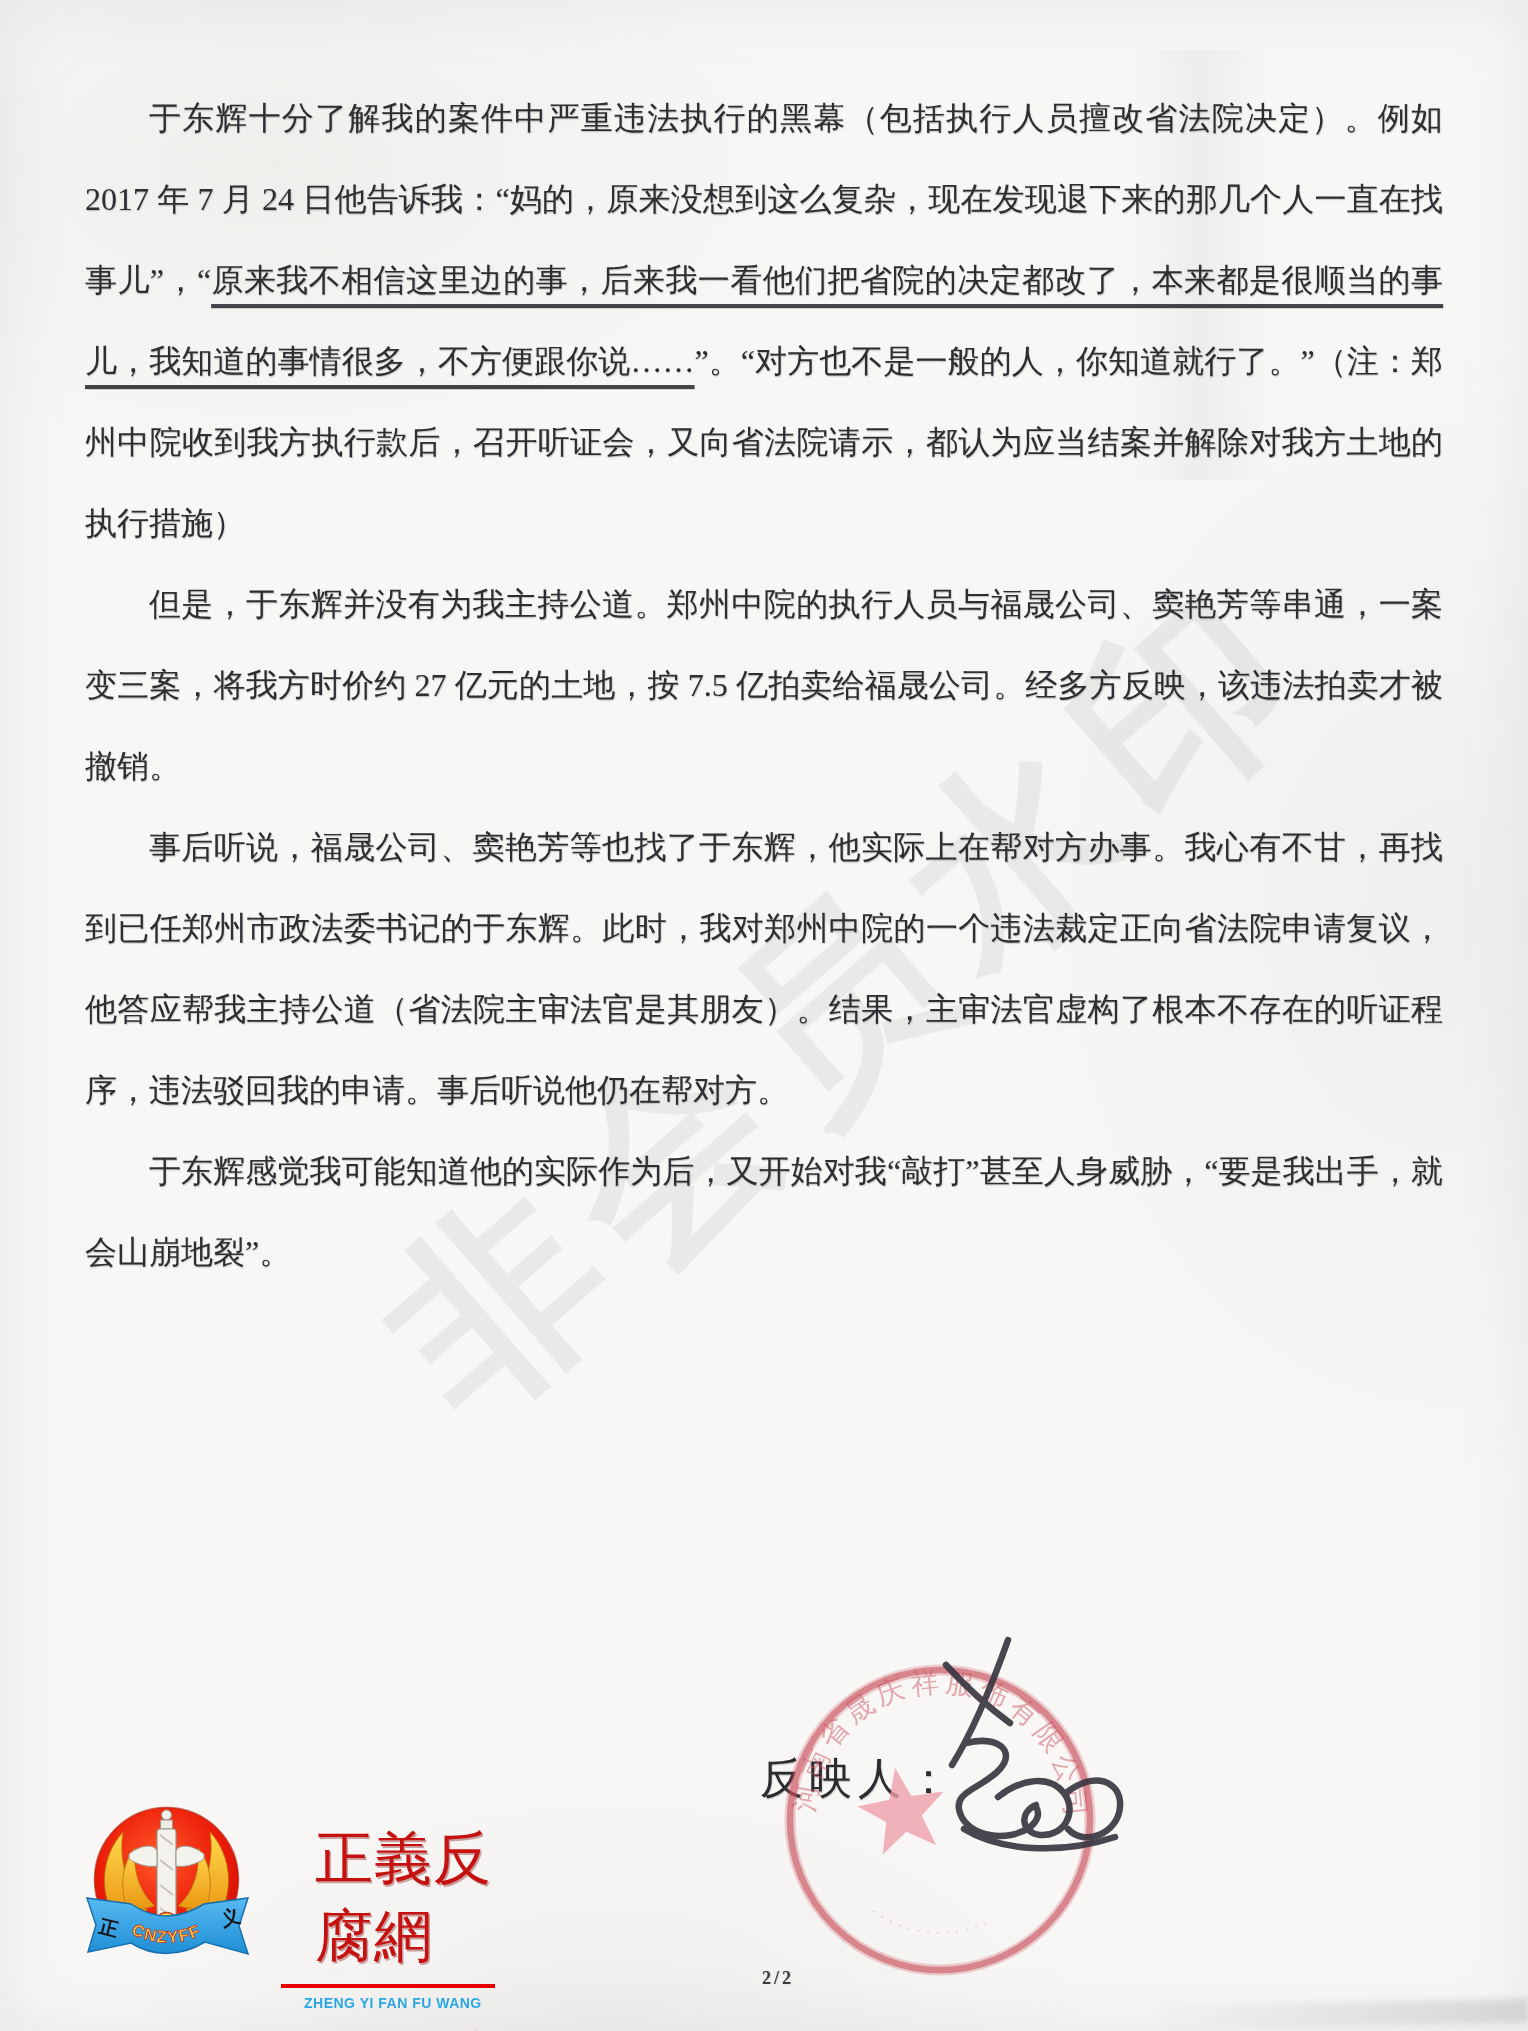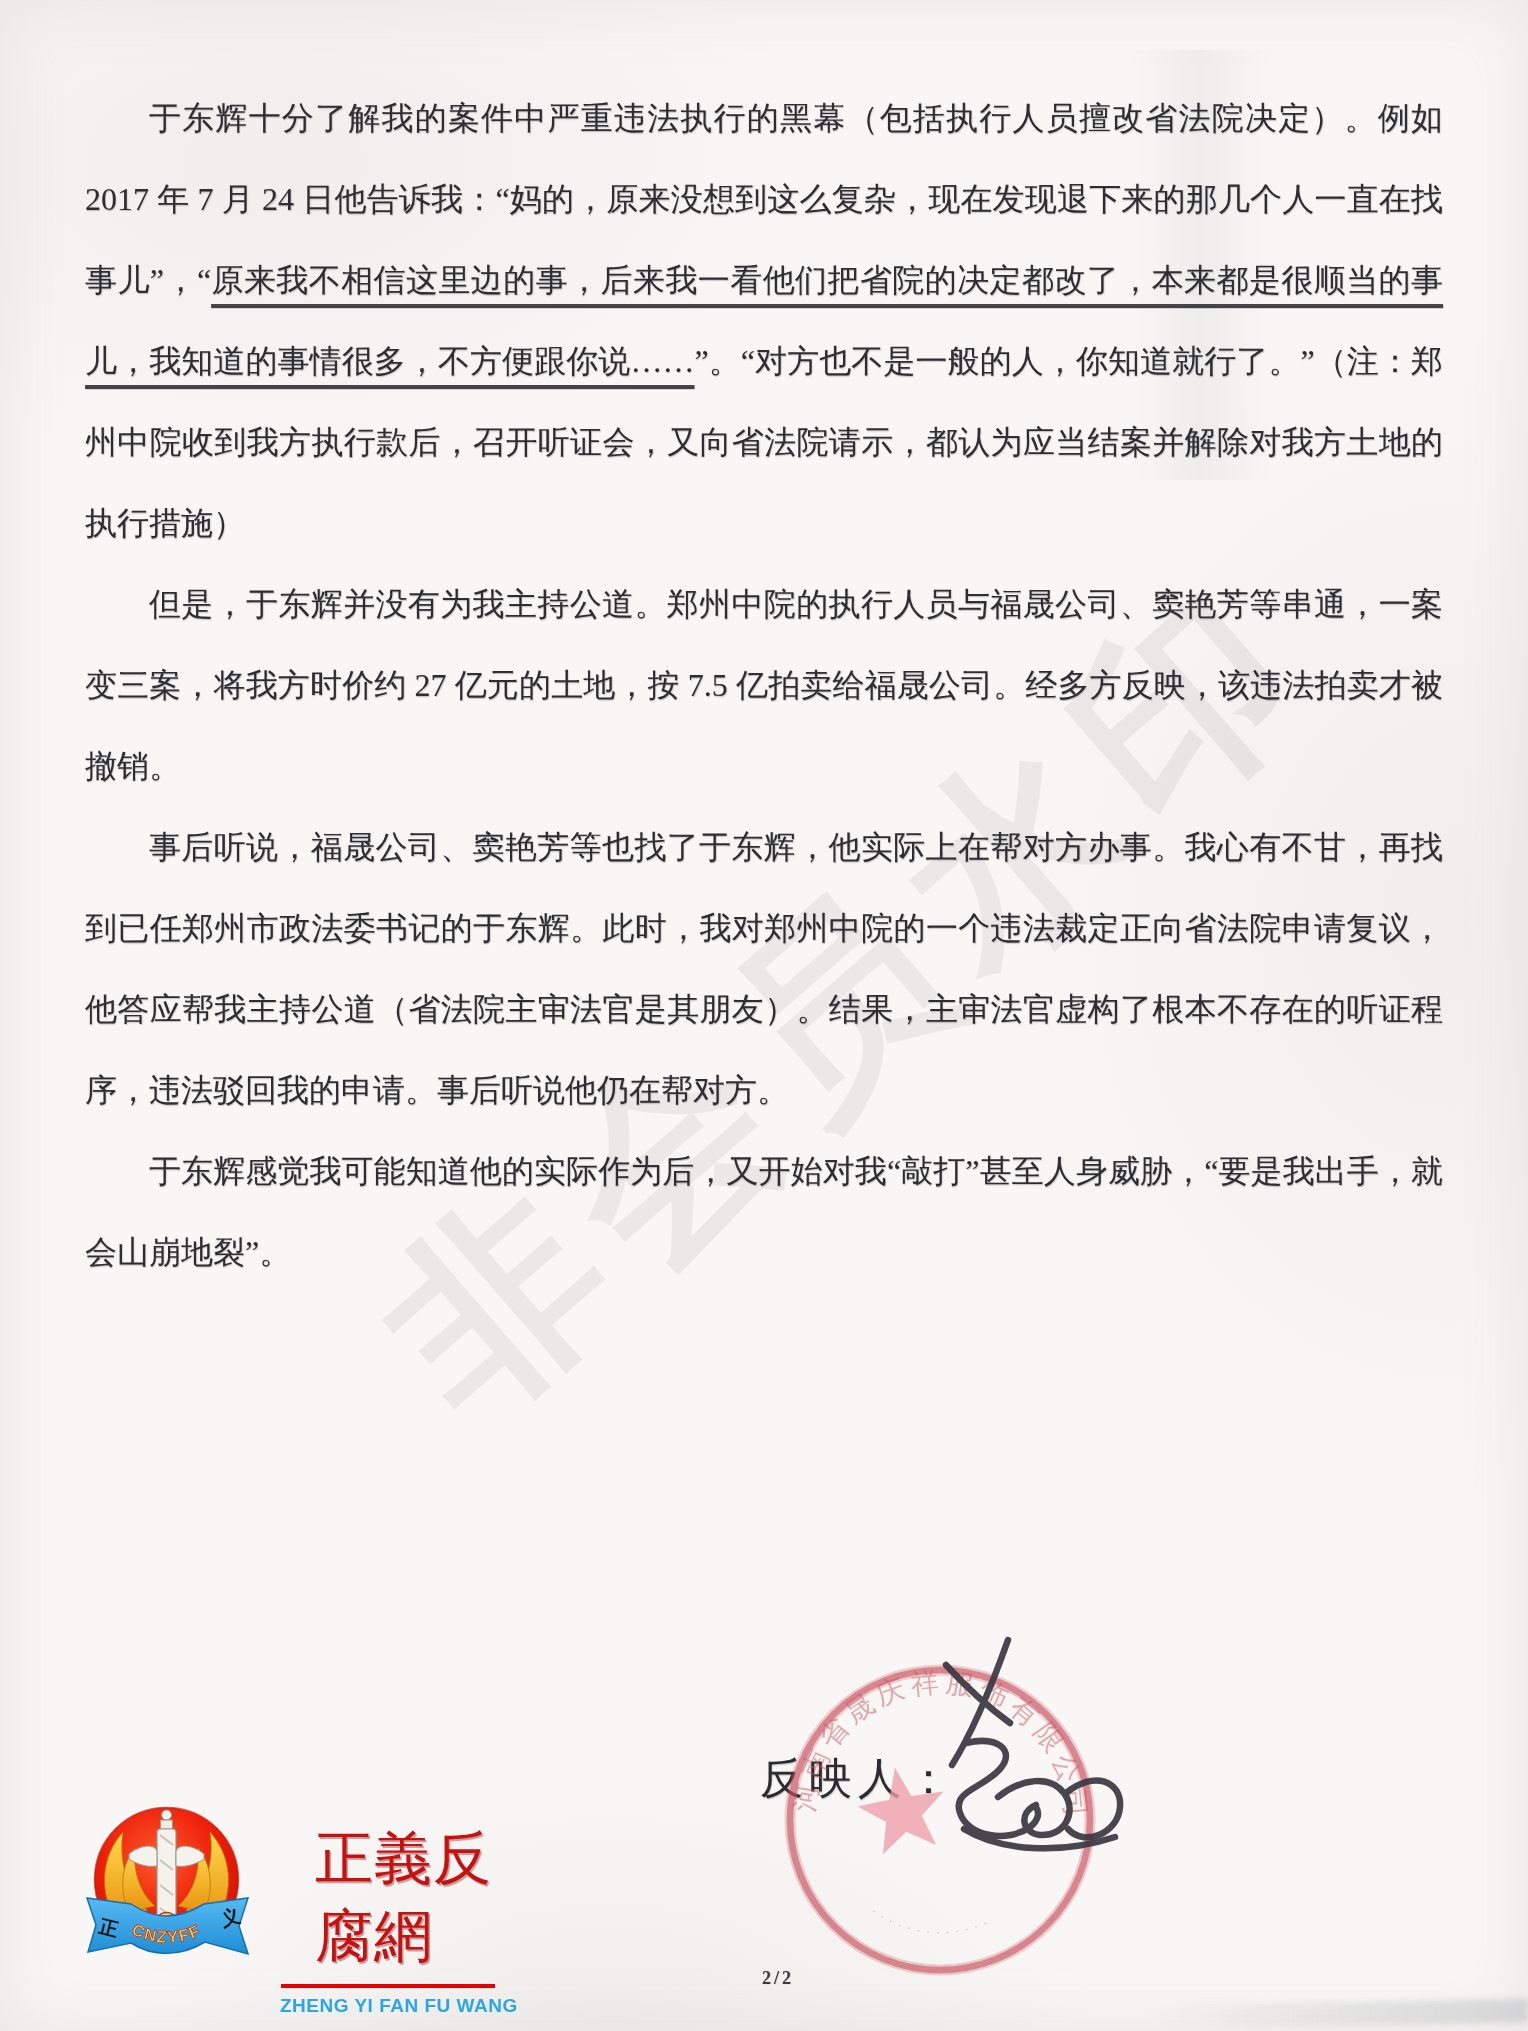--- a/index.html
+++ b/index.html
@@ -37,22 +37,22 @@
   .stamp{position:absolute;left:783px;top:1663px;width:314px;height:314px;}
   .signature{position:absolute;left:880px;top:1615px;width:300px;height:280px;}
   .page-number{position:absolute;left:762px;top:1968px;font-size:18px;font-weight:bold;
     letter-spacing:3px;color:#3c3c40;text-shadow:0.4px 0.4px 1px rgba(40,40,45,.35);}
   
   .emblem{position:absolute;left:85px;top:1800px;width:175px;height:180px;}
   .logo-text{position:absolute;left:280px;top:1820px;width:260px;}
   .logo-title{font-family:"Liberation Serif", serif;font-size:58px;font-weight:400;
     color:#c61111;letter-spacing:1px;text-shadow:1.5px 1.5px 0 rgba(120,0,0,.35);margin-left:35px;}
   .logo-rule{width:214px;height:4px;background:#e80000;margin:8px 0 7px 1px;}
-  .logo-sub{font-family:"Liberation Sans", sans-serif;font-size:19px;font-weight:bold;
-    color:#2aa7e2;letter-spacing:0.5px;white-space:nowrap;}
+  .logo-sub{font-family:"Liberation Sans", sans-serif;font-size:14px;font-weight:bold;
+    color:#2aa7e2;letter-spacing:0.5px;white-space:nowrap;margin-left:24px;}
   .logo-slogan{margin-top:16px;font-family:"Liberation Sans", sans-serif;font-size:27px;
     font-weight:bold;color:#e8231a;letter-spacing:10px;white-space:nowrap;}
 </style>
 </head>
 <body>
 
 <div class="page">
 
   <div class="scan-band"></div>
   <div class="smudge"></div>

